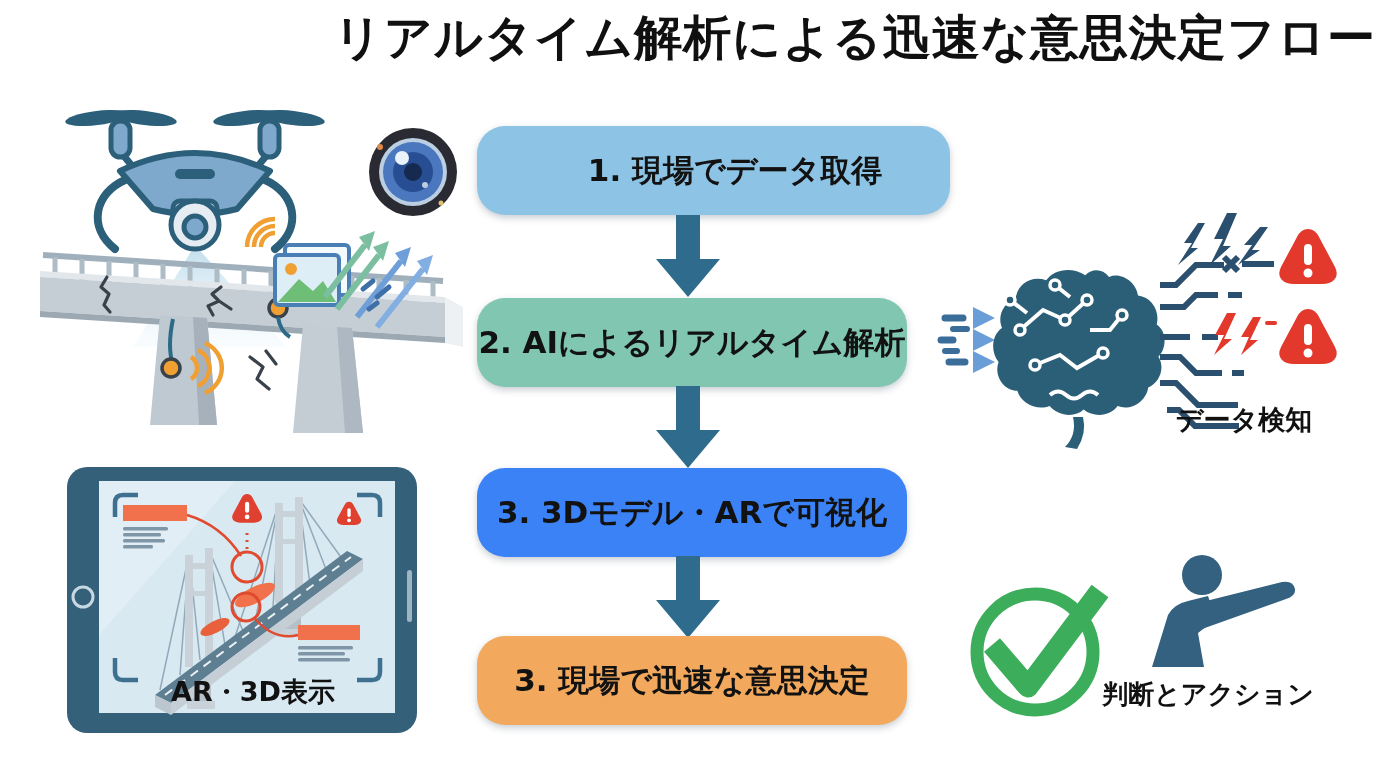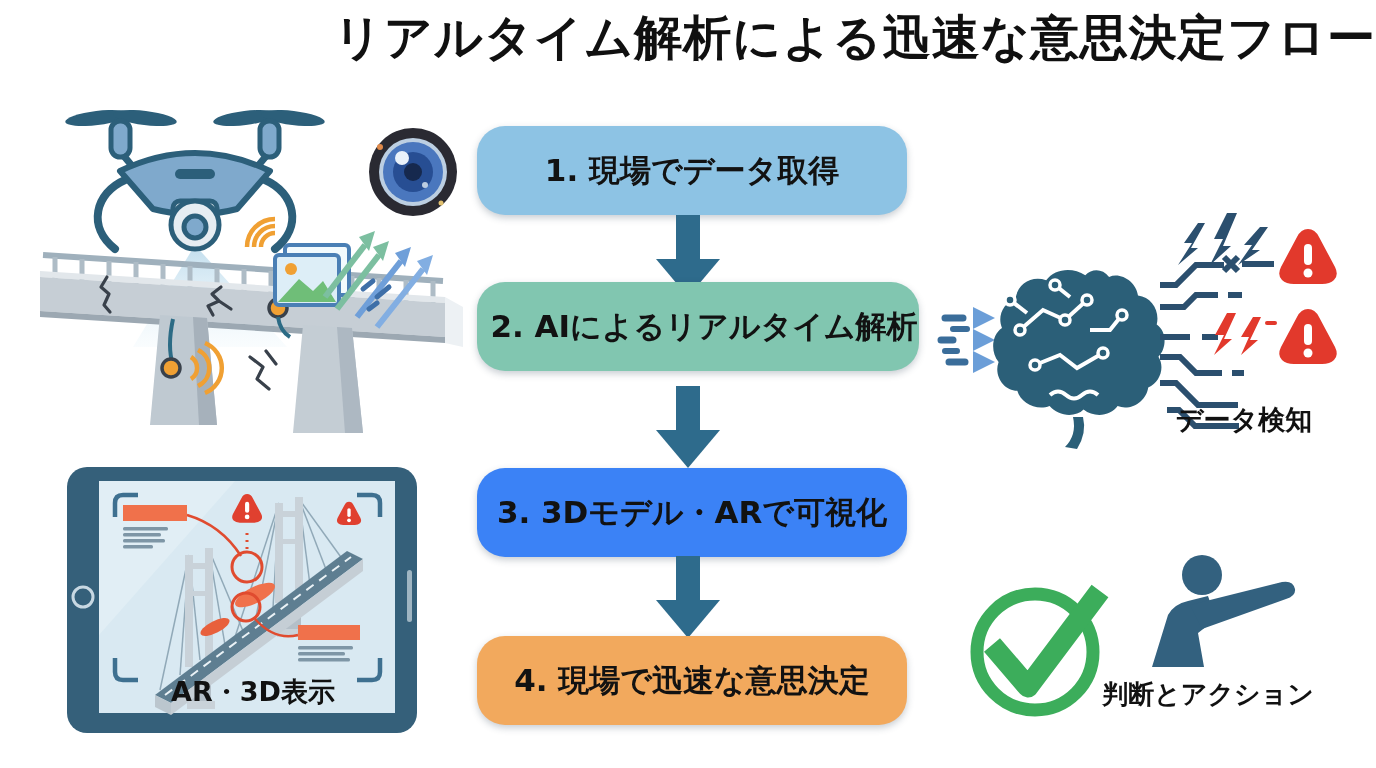--- a/index.html
+++ b/index.html
@@ -10,21 +10,21 @@
   .page-title{
     position:absolute;top:6px;left:0;width:1376px;text-align:right;
     font-size:48px;font-weight:900;color:#101010;letter-spacing:1px;margin:0;
   }
   .flow-step{
     position:absolute;left:477px;width:430px;height:89px;border-radius:28px;
     display:flex;align-items:center;justify-content:center;
     box-shadow:0 3px 7px rgba(40,60,80,0.25);
   }
   .flow-step span{font-size:31px;font-weight:800;color:#121212;}
-  #step1{top:126px;} #step2{top:282px;padding-left:12px;} #step3{top:468px;} #step4{top:636px;}
+  #step1{top:126px;} #step2{top:298px;} #step3{top:468px;} #step4{top:636px;}
   .flow-arrow{position:absolute;left:656px;width:64px;}
   #arrow1{top:215px;} #arrow2{top:386px;} #arrow3{top:556px;}
   .flow-arrow .shaft{width:24px;height:44px;margin:0 auto;background:#2E6B8C;}
   .flow-arrow .head{
     width:0;height:0;margin:0 auto;
     border-left:32px solid transparent;border-right:32px solid transparent;
     border-top:38px solid #2E6B8C;
   }
   .illu{position:absolute;}
   #illu-capture{left:25px;top:85px;}
@@ -33,21 +33,21 @@
   #illu-decision{left:940px;top:545px;}
   .svg-label{font-family:"DejaVu Sans","Liberation Sans",sans-serif;font-weight:800;fill:#111111;}
 </style>
 </head>
 <body>
 
 <div id="canvas">
 
   <h1 class="page-title">リアルタイム解析による迅速な意思決定フロー</h1>
 
-  <div class="flow-step" id="step1" style="background: rgb(141, 195, 228);">
+  <div class="flow-step" id="step1" style="background: rgb(141, 195, 228); padding-left: 43px;">
     <span>1. 現場でデータ取得</span>
   </div>
   <div class="flow-arrow" id="arrow1">
     <div class="shaft" style="background: rgb(46, 107, 140);"></div>
     <div class="head" style="border-top-color: rgb(46, 107, 140);"></div>
   </div>
   <div class="flow-step" id="step2" style="background: rgb(129, 198, 176);">
     <span>2. AIによるリアルタイム解析</span>
   </div>
   <div class="flow-arrow" id="arrow2">
@@ -55,21 +55,21 @@
     <div class="head" style="border-top-color: rgb(46, 107, 140);"></div>
   </div>
   <div class="flow-step" id="step3" style="background: #3b82f6;">
     <span>3. 3Dモデル・ARで可視化</span>
   </div>
   <div class="flow-arrow" id="arrow3">
     <div class="shaft" style="background: rgb(46, 107, 140);"></div>
     <div class="head" style="border-top-color: rgb(46, 107, 140);"></div>
   </div>
   <div class="flow-step" id="step4" style="background: rgb(242, 169, 93);">
-    <span>4. 現場で迅速な意思決定</span>
+    <span>3. 現場で迅速な意思決定</span>
   </div>
 
   <svg class="illu" id="illu-capture" width="440" height="348" viewBox="0 0 440 348">
     <defs>
       <linearGradient id="coneGrad" x1="0" y1="0" x2="0" y2="1">
         <stop offset="0" stop-color="#8FC2DE" stop-opacity="0.55"></stop>
         <stop offset="1" stop-color="#C8E6F5" stop-opacity="0.10"></stop>
       </linearGradient>
     </defs>
 

